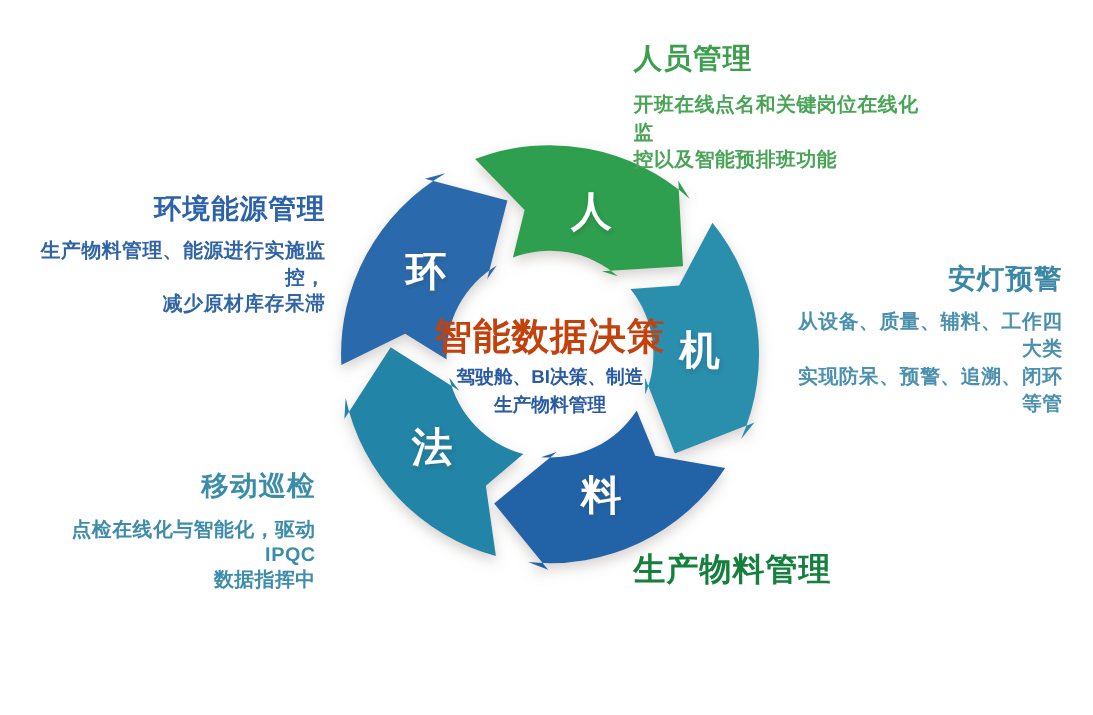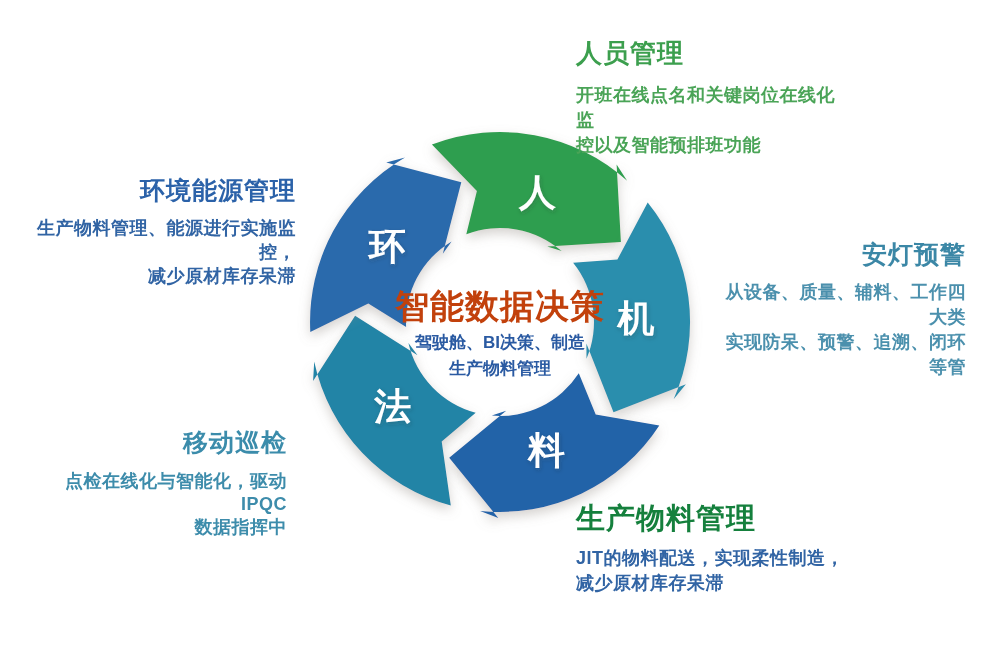--- a/index.html
+++ b/index.html
@@ -95,24 +95,20 @@
   <div class="sec sec-inspection">
     <div class="title">移动巡检</div>
     <div class="body">
       <div class="line">点检在线化与智能化，驱动IPQC</div>
       <div class="line">数据指挥中</div>
     </div>
   </div>
 
   <div class="sec sec-material">
     <div class="title">生产物料管理</div>
-    <div class="body">
-      <div class="line">JIT的物料配送，实现柔性制造，</div>
-      <div class="line">减少原材库存呆滞</div>
-    </div>
   </div>
 
   <div class="center-text">
     <div class="title">智能数据决策</div>
     <div class="body">
       <div class="line">驾驶舱、BI决策、制造</div>
       <div class="line">生产物料管理</div>
     </div>
   </div>
 

